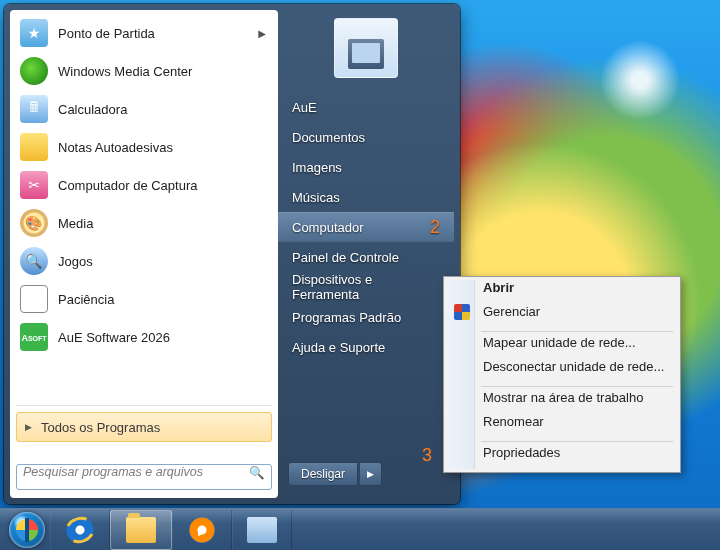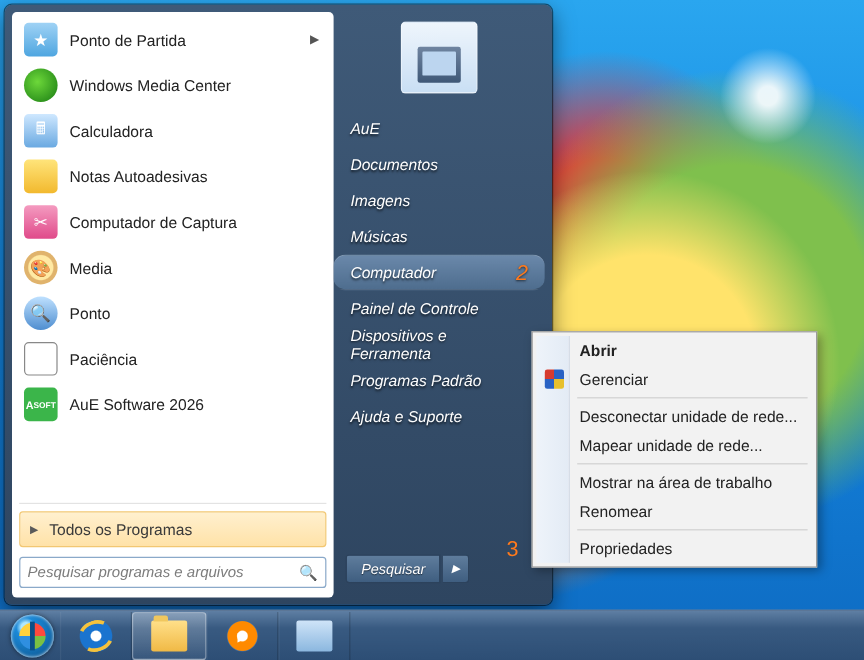--- a/index.html
+++ b/index.html
@@ -71,28 +71,28 @@
 
   .all-programs {
     height: 30px;
     display:flex; align-items:center;
     padding: 0 8px 0 24px;
     font-size: 13px; color:#3a3a3a;
     background: linear-gradient(#fff0cf, #ffe2a8);
     border:1px solid #f2c772;
     border-radius: 3px;
     position: relative;
-    margin: 2px 2px 8px 2px;
+    margin: 2px 2px 22px 2px;
   }
   .all-programs::before{
     content:"▶"; position:absolute; left:8px; font-size:9px; color:#5a5a5a;
   }
 
   .search-box {
-    display:flex; align-items:center;
+    display:flex; align-items:flex-start;
     height: 26px;
     border:1px solid #8aa9c9;
     border-radius: 3px;
     padding: 0 6px;
     margin: 0 2px;
     color:#7c7c7c;
     font-style: italic;
     font-size: 12.5px;
     position: relative;
     background:#fff;
@@ -100,21 +100,20 @@
   .search-box .mag {
     position:absolute; right:6px; font-style:normal; color:#2a6db8;
   }
 
   
   .sm-right {
     flex:1;
     padding: 4px 0 6px 0;
     display:flex; flex-direction:column;
     position: relative;
-    font-style: italic;
   }
   .user-picture {
     width: 64px; height: 60px;
     align-self: center;
     margin: 4px 0 14px 0;
     background: linear-gradient(#eef5fc,#c9dff4);
     border:1px solid rgba(255,255,255,0.45);
     border-radius:4px;
     display:flex; align-items:flex-end; justify-content:center;
     position:relative;
@@ -135,21 +134,20 @@
     font-size: 13px;
     color:#fff;
     text-shadow: 0 1px 2px rgba(0,0,0,0.7);
     cursor: default;
     position:relative;
   }
   .r-item.highlight {
     background: linear-gradient(#6a88aa, #4e6d8e);
     border-top:1px solid rgba(255,255,255,0.25);
     border-bottom:1px solid rgba(0,0,0,0.25);
-    border-radius:10px;
   }
   .r-item .badge {
     position:absolute; right:14px; font-size:18px; font-weight:500;
     color:#ff7a1c;
   }
 
   .shutdown-row {
     margin-top:auto;
     padding: 6px 10px;
     display:flex; gap:2px;
@@ -187,21 +185,21 @@
     z-index: 50;
   }
   .ctx-left-gutter {
     position:absolute; left:3px; top:3px; bottom:3px; width:28px;
     background: linear-gradient(90deg,#eef3fa,#e3ebf5);
     border-right:1px solid #d6dde7;
   }
   .ctx-item {
     position:relative;
     height:24px;
-    display:flex; align-items:center;
+    display:flex; align-items:flex-start;
     padding-left:36px;
     color:#222;
     z-index:1;
   }
   .ctx-item.bold { font-weight:600; }
   .ctx-sep {
     height:1px; margin:3px 4px 3px 34px;
     background:#d0d0d0; position:relative; z-index:1;
   }
   .ctx-item .ic-shield{
@@ -302,21 +300,21 @@
         <span>Computador de Captura</span>
       </div>
 
       <div class="prog-item">
         <span class="prog-icon ic-paint">🎨</span>
         <span>Media</span>
       </div>
 
       <div class="prog-item">
         <span class="prog-icon ic-lupa">🔍</span>
-        <span>Ponto</span>
+        <span>Jogos</span>
       </div>
 
       <div class="prog-item">
         <span class="prog-icon ic-card">♠</span>
         <span>Paciência</span>
       </div>
 
       <div class="prog-item">
         <span class="prog-icon ic-aue">A<span style="font-size:7px">SOFT</span></span>
         <span>AuE Software 2026</span>
@@ -362,43 +360,43 @@
     </div>
     <div class="r-item">
       <span>Programas Padrão</span>
     </div>
     <div class="r-item">
       <span>Ajuda e Suporte</span>
     </div>
 
     <div class="shutdown-row">
       <div class="shutdown-btn">
-        <span>Pesquisar</span>
+        <span>Desligar</span>
       </div>
       <div class="shutdown-arrow">▶</div>
     </div>
   </div>
 </div>
 
 <div class="context-menu">
   <div class="ctx-left-gutter"></div>
 
   <div class="ctx-item bold">
     <span>Abrir</span>
   </div>
   <div class="ctx-item">
     <span class="ic-shield"></span>
     <span>Gerenciar</span>
   </div>
   <div class="ctx-sep"></div>
   <div class="ctx-item">
+    <span>Mapear unidade de rede...</span>
+  </div>
+  <div class="ctx-item">
     <span>Desconectar unidade de rede...</span>
-  </div>
-  <div class="ctx-item">
-    <span>Mapear unidade de rede...</span>
   </div>
   <div class="ctx-sep"></div>
   <div class="ctx-item">
     <span>Mostrar na área de trabalho</span>
   </div>
   <div class="ctx-item">
     <span>Renomear</span>
   </div>
   <div class="ctx-sep"></div>
   <div class="ctx-item">

